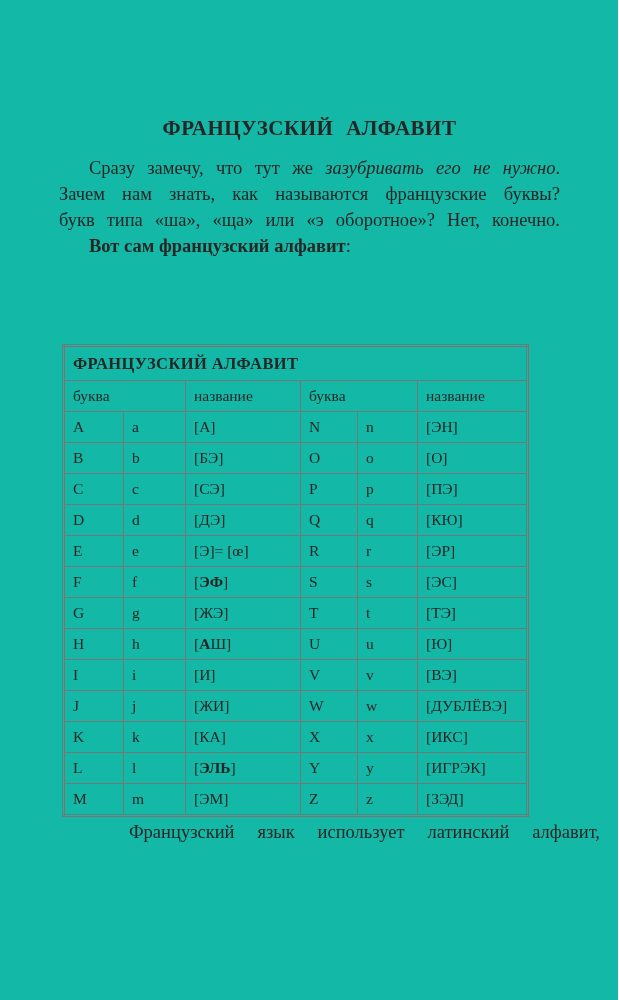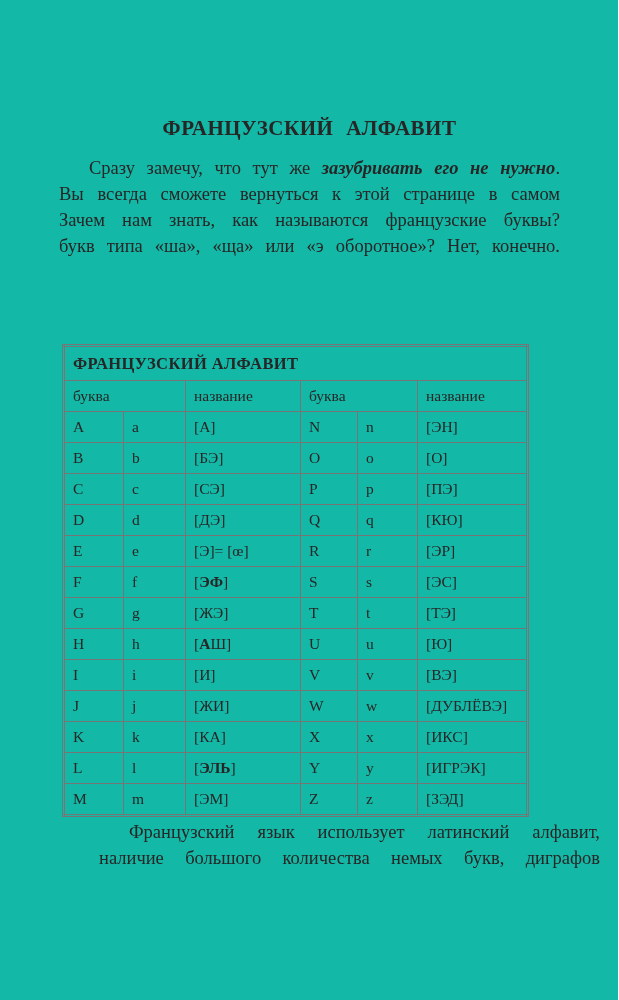--- a/index.html
+++ b/index.html
@@ -36,21 +36,21 @@
     line-height: 26px;
     font-size: 18.5px;
     text-align: left;
     white-space: normal;
   }
   .line.fill {
     text-align: justify;
     text-align-last: justify;
   }
   .line.indent { text-indent: 30px; }
-  .bi { font-weight: bold; font-style: italic; margin-top: 32px; }
+  .bi { font-weight: normal; font-style: italic; margin-top: 32px; }
   .b  { font-weight: bold; }
 
   .alphabet-table {
     position: absolute;
     top: 344px;
     left: 62px;
     border-collapse: collapse;
     border: 3px double #767676;
     table-layout: fixed;
   }
@@ -71,23 +71,23 @@
 </style>
 </head>
 <body>
 
 <div class="page">
 
   <h1 class="page-title">ФРАНЦУЗСКИЙ АЛФАВИТ</h1>
 
   <div class="text-block intro-block" id="intro">
       <div class="line fill indent"><span>Сразу замечу, что тут же </span><span class="bi">зазубривать его не нужно</span><span>.</span></div>
-      <div class="line fill"><span>Вы всегда сможете вернуться к этой странице в самом</span></div>
       <div class="line fill"><span>Зачем нам знать, как называются французские буквы?</span></div>
       <div class="line fill"><span>букв типа «ша», «ща» или «э оборотное»? Нет, конечно.</span></div>
+      <div class="line indent"><span class="b">Вот сам французский алфавит</span><span>:</span></div>
     </div>
 
   <table class="alphabet-table">
     <colgroup>
       <col style="width:60px">
         <col style="width:62px">
         <col style="width:115px">
       <col style="width:57px">
         <col style="width:60px">
         <col style="width:110px">
@@ -204,16 +204,15 @@
           <td>[ЭМ]</td>
           <td>Z</td>
           <td>z</td>
           <td>[ЗЭД]</td>
         </tr>
       </tbody>
   </table>
 
   <div class="text-block outro-block" id="outro">
       <div class="line fill indent"><span>Французский язык использует латинский алфавит,</span></div>
-      <div class="line fill"><span>наличие большого количества немых букв, диграфов</span></div>
     </div>
 
 </div>
 
 </body></html>

